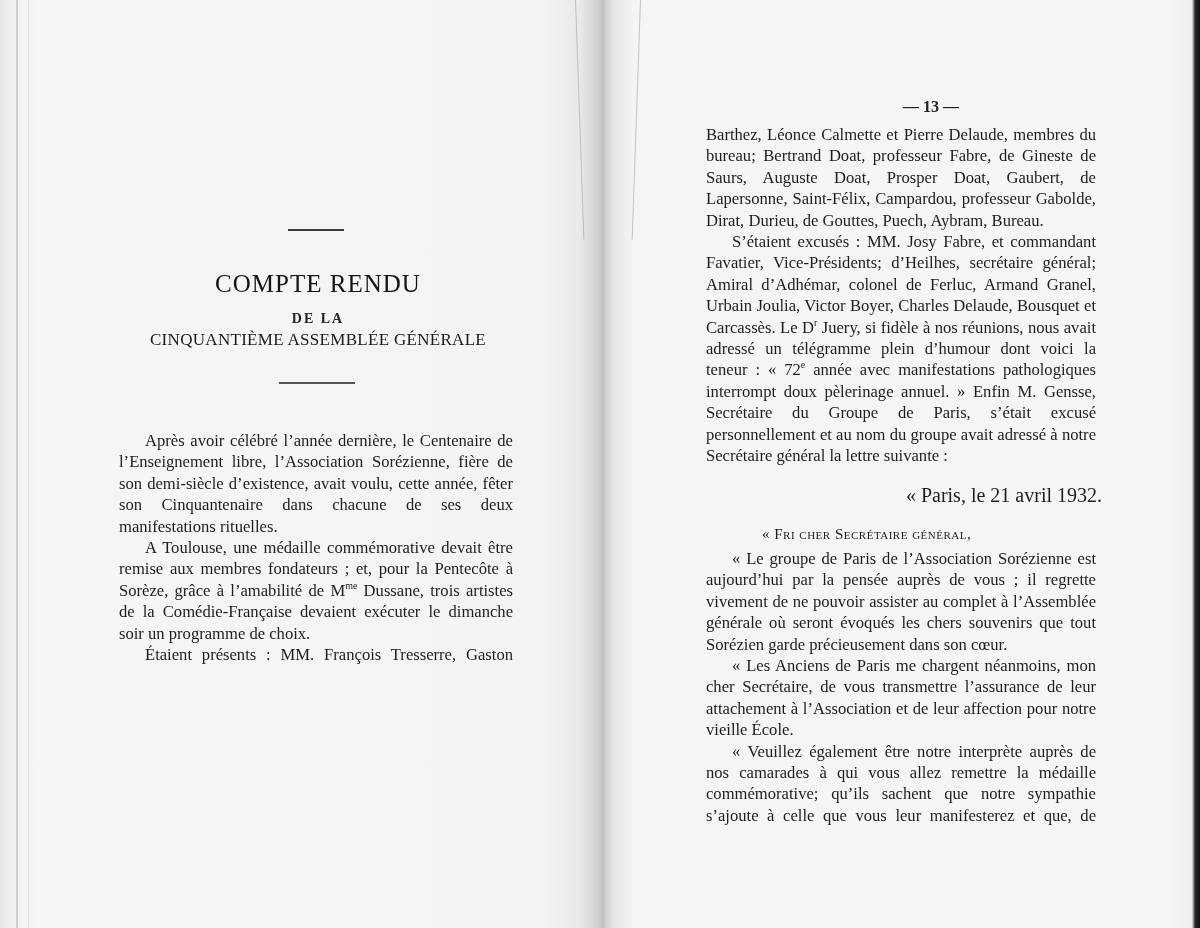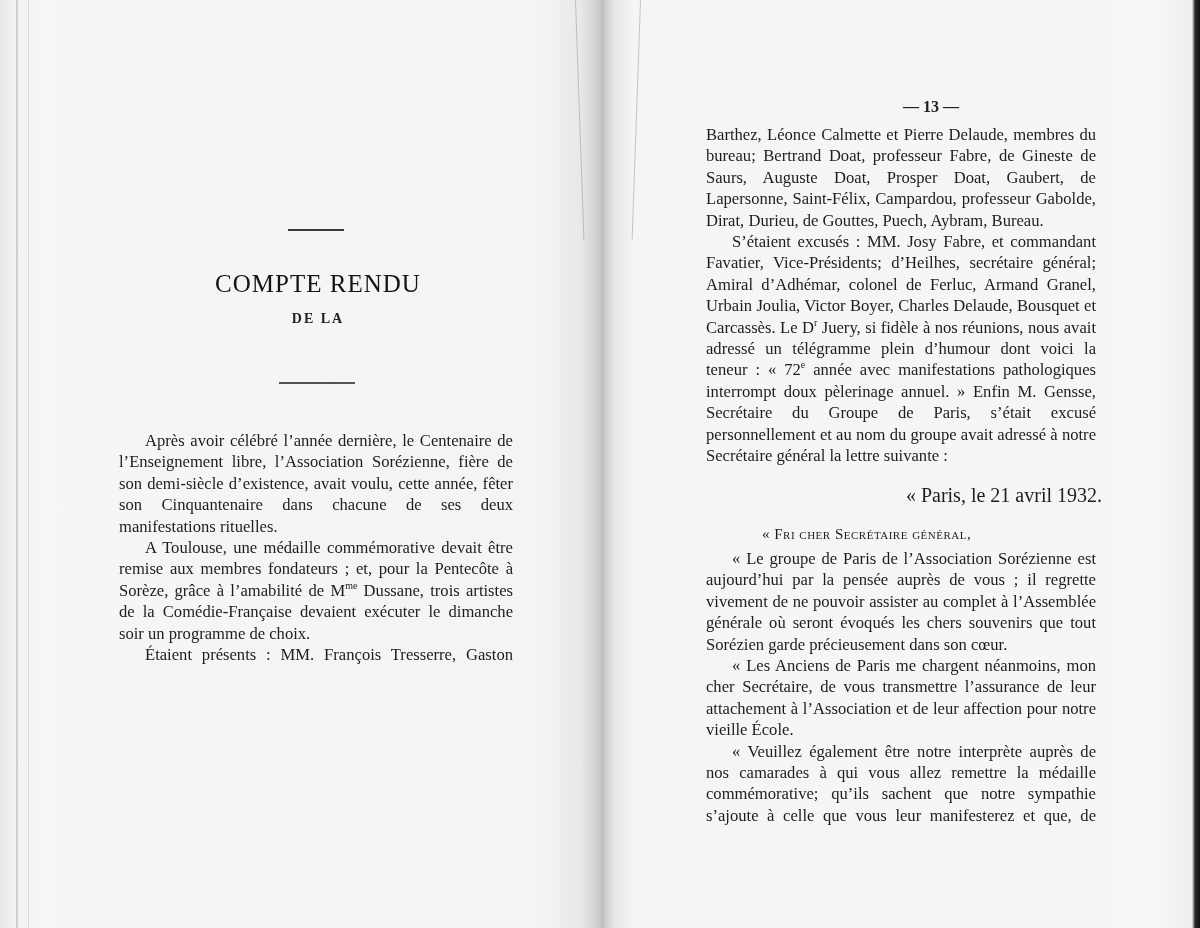--- a/index.html
+++ b/index.html
@@ -156,20 +156,21 @@
 <div class="spread">
 
   <div class="page page-left">
     <div class="left-edge"></div>
     <div class="left-edge2"></div>
     <div class="fold-line-l"></div>
 
     <div class="rule rule-1"></div>
     <div class="title-big">COMPTE RENDU</div>
     <div class="title-small">DE LA</div>
+    <div class="title-sub">CINQUANTIÈME ASSEMBLÉE GÉNÉRALE</div>
     <div class="rule rule-2"></div>
 
     <div class="col col-left">
       <p>Après avoir célébré l’année dernière, le Centenaire de l’Enseignement libre, l’Association Sorézienne, fière de son demi-siècle d’existence, avait voulu, cette année, fêter son Cinquantenaire dans chacune de ses deux manifestations rituelles.</p>
       <p><span>A Toulouse, une médaille commémorative devait être remise aux membres fondateurs ; et, pour la Pentecôte à Sorèze, grâce à l’amabilité de M</span><sup>me</sup><span> Dussane, trois artistes de la Comédie-Française devaient exécuter le dimanche soir un programme de choix.</span></p>
       <p style="text-align-last: justify;">Étaient présents : MM. François Tresserre, Gaston</p>
     </div>
   </div>
 
   <div class="page page-right">

